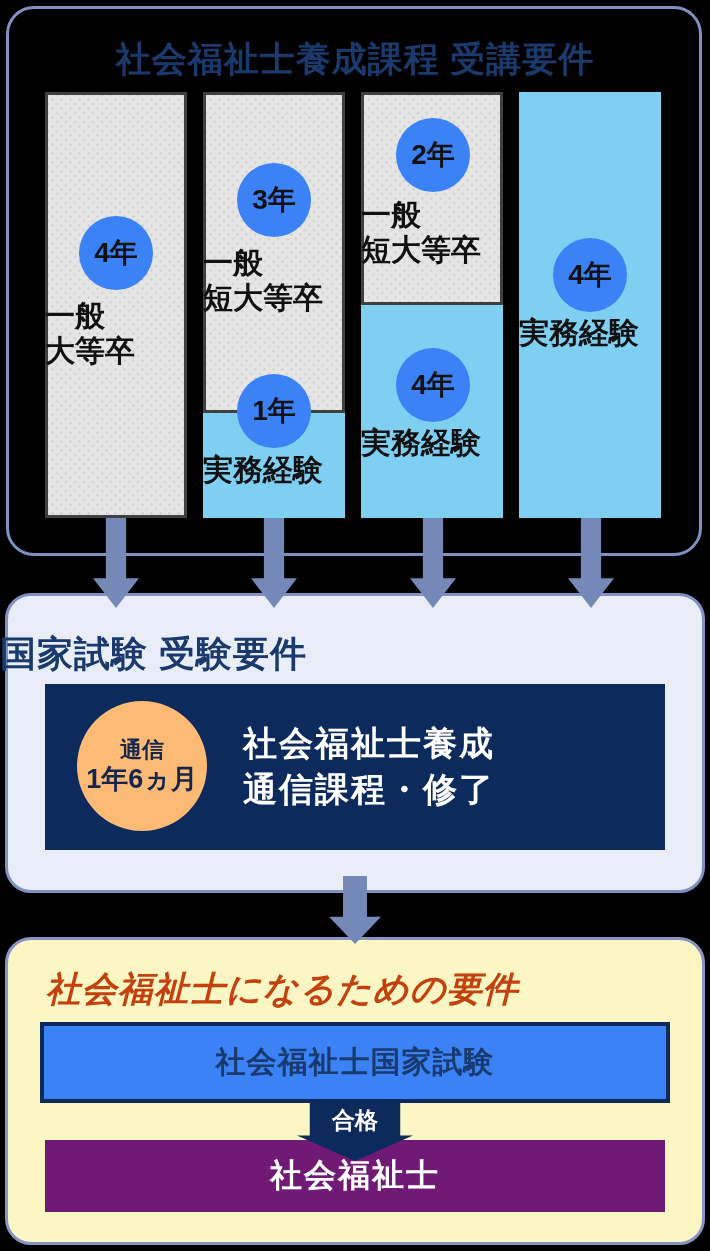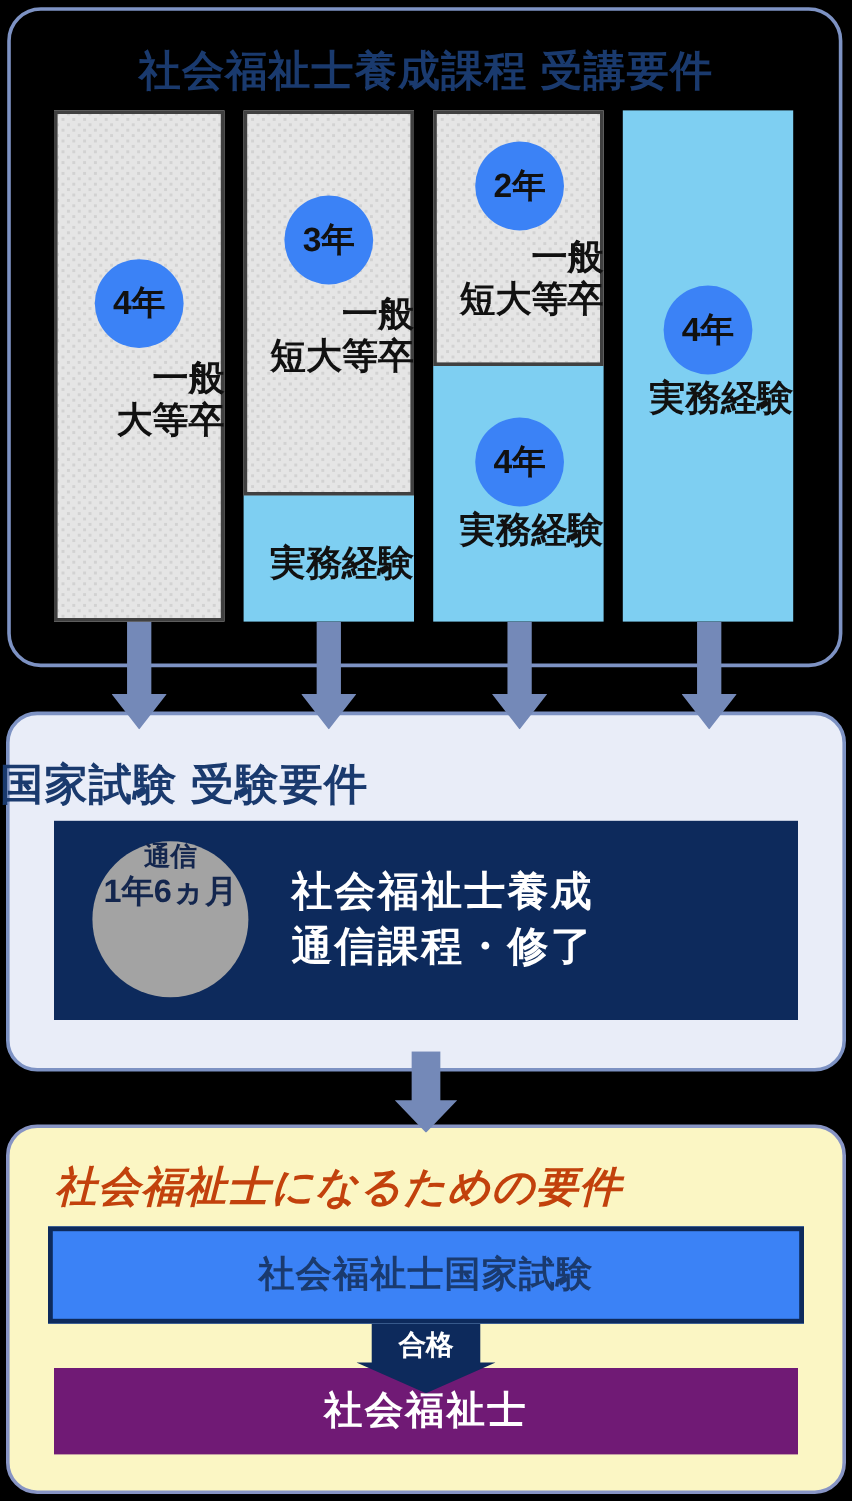--- a/index.html
+++ b/index.html
@@ -13,35 +13,35 @@
 
   .seg-gray{background-color:#e5e5e5;
     background-image:radial-gradient(#d2d2d2 1.2px,rgba(0,0,0,0) 1.4px),
                      radial-gradient(#d2d2d2 1.2px,rgba(0,0,0,0) 1.4px);
     background-size:9px 9px;background-position:0 0,4.5px 4.5px;
     border:3px solid #404040;z-index:1;}
   .seg-blue{background:#7ecff2;z-index:1;}
 
   .badge{background:#3b82f6;border-radius:50%;display:flex;align-items:center;justify-content:center;
          width:74px;height:74px;font-size:28px;color:#111111;z-index:5;}
-  .col-label{text-align:right;font-size:30px;color:#111111;line-height:35px;z-index:4;width:142px;}
+  .col-label{text-align:left;font-size:30px;color:#111111;line-height:35px;z-index:4;width:142px;}
 
   .arrow{background:#7489b8;z-index:6;}
   .arrow-sm{width:46px;height:90px;top:518px;
             clip-path:polygon(28% 0,72% 0,72% 67%,100% 67%,50% 100%,0 67%,28% 67%);}
   .arrow-mid{left:329px;top:876px;width:52px;height:68px;
             clip-path:polygon(27% 0,73% 0,73% 60%,100% 60%,50% 100%,0 60%,27% 60%);}
 
   
   .exam-panel{left:5px;top:593px;width:700px;height:300px;background:#e9edf8;
               border:3px solid #7d92c3;border-radius:26px;z-index:1;}
   .exam-title{left:0;top:630px;width:710px;font-size:36px;color:#1a3a6e;letter-spacing:1px;z-index:2;}
   .corr-box{left:45px;top:684px;width:620px;height:166px;background:#0d2a5c;z-index:2;}
-  .corr-badge{left:77px;top:701px;width:130px;height:130px;background:#a3a3a3;border-radius:50%;
-              display:flex;flex-direction:column;align-items:center;
+  .corr-badge{left:77px;top:701px;width:130px;height:130px;background:#fdba74;border-radius:50%;
+              display:flex;flex-direction:column;align-items:center;justify-content:center;
               color:#13264e;z-index:3;text-align:center;}
   .corr-badge .ln1{font-size:22px;line-height:26px;}
   .corr-badge .ln2{font-size:27px;line-height:32px;}
   .corr-text{left:243px;top:720px;width:420px;color:#ffffff;font-size:34px;line-height:46px;z-index:3;letter-spacing:2px;}
 
   
   .license-panel{left:5px;top:937px;width:700px;height:308px;background:#fbf6c4;
                  border:3px solid #8794c4;border-radius:26px;z-index:1;}
   .license-title{left:0;top:966px;width:564px;text-align:center;font-size:35px;color:#c2410c;letter-spacing:1px;z-index:2;font-style:italic;}
   .nexam-box{left:40px;top:1022px;width:630px;height:81px;background:#3b82f6;border:4px solid #0d2a5c;
@@ -72,20 +72,23 @@
 
   <div class="abs seg-gray" style="left:203px;top:92px;width:142px;height:321px;"></div>
   <div class="abs seg-blue" style="left:203px;top:413px;width:142px;height:105px;"></div>
   <div class="abs badge" style="left:237px;top:163px;">
       <span>3年</span>
     </div>
   <div class="abs col-label" style="left:203px;top:245px;">
     <div>一般</div>
     <div>短大等卒</div>
   </div>
+  <div class="abs badge" style="left:237px;top:374px;">
+      <span>1年</span>
+    </div>
   <div class="abs col-label" style="left:203px;top:452px;">実務経験</div>
 
   <div class="abs seg-gray" style="left:361px;top:92px;width:142px;height:213px;"></div>
   <div class="abs seg-blue" style="left:361px;top:305px;width:142px;height:213px;"></div>
   <div class="abs badge" style="left:396px;top:118px;">
       <span>2年</span>
     </div>
   <div class="abs col-label" style="left:361px;top:197px;">
     <div>一般</div>
     <div>短大等卒</div>

